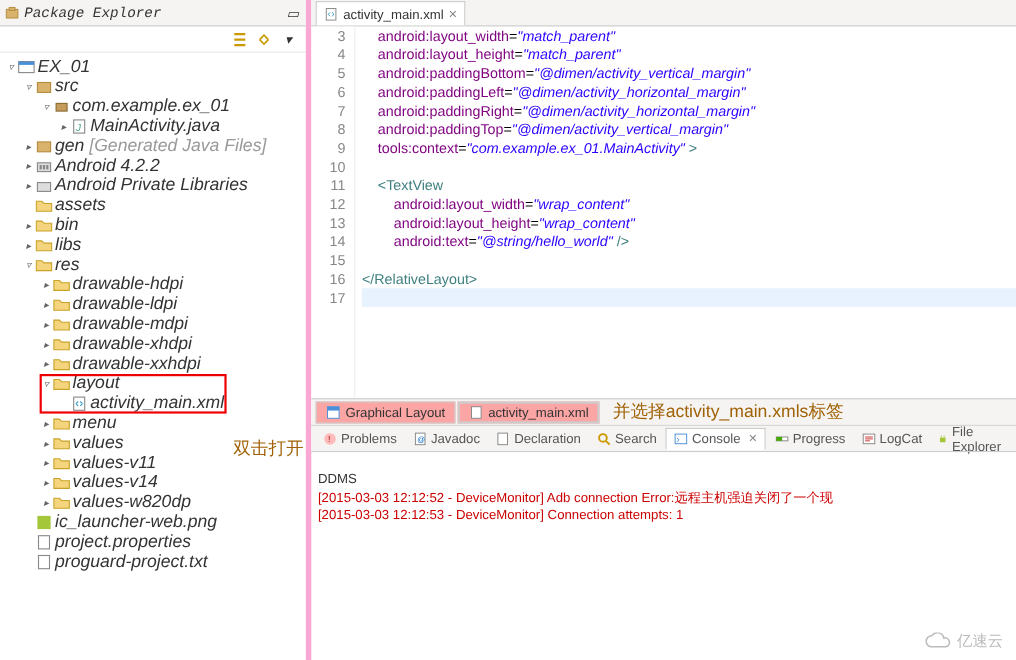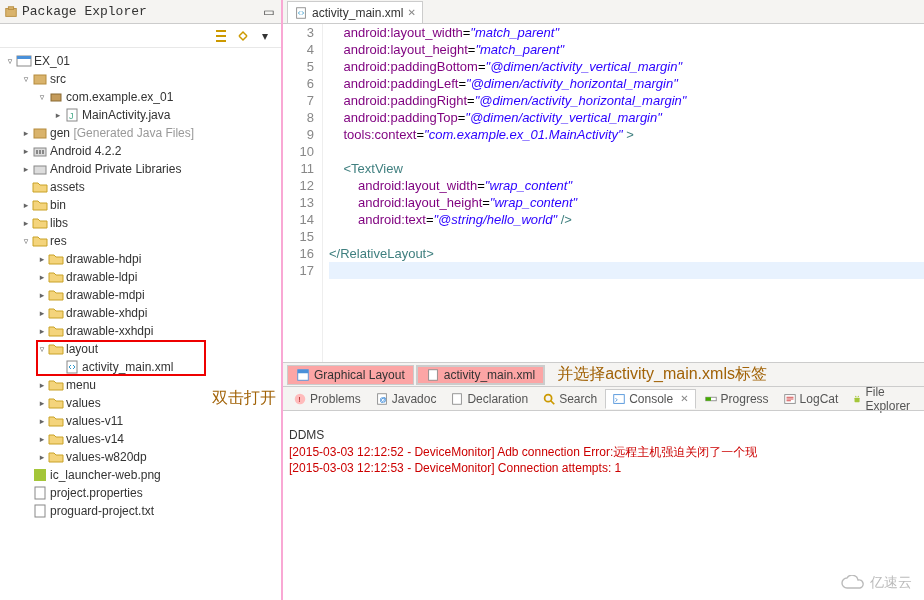--- a/index.html
+++ b/index.html
@@ -1,29 +1,29 @@
 <!DOCTYPE html>
 <html><head>
 <meta charset="utf-8">
 <style>
 * { box-sizing: border-box; margin: 0; padding: 0; font-family: "Segoe UI", Tahoma, sans-serif; }
 body { width: 924px; height: 600px; background: #fff; overflow: hidden; font-size: 12px; color: #333; position: relative; }
 .main { display: flex; height: 600px; }
-.sidebar { width: 324px; border-right: 2px solid #f9a8d4; display: flex; flex-direction: column; }
+.sidebar { width: 324px; border-right: 5px solid #f9a8d4; display: flex; flex-direction: column; font-style: italic; }
 .sb-header { height: 24px; border-bottom: 1px solid #ccc; display: flex; align-items: center; padding: 0 4px; background: #f5f4f2; }
 .sb-title-icon { width: 14px; height: 14px; margin-right: 4px; }
 .sb-title { flex: 1; font-family: "Courier New", monospace; font-size: 13px; }
 .sb-toolbar { height: 24px; display: flex; justify-content: flex-end; align-items: center; gap: 6px; padding: 0 8px; border-bottom: 1px solid #e8e8e8; }
 .tb-icon { width: 16px; height: 16px; cursor: pointer; display: flex; align-items: center; justify-content: center; }
 .tree { flex: 1; overflow: auto; padding: 4px 0; }
 .tree-item { display: flex; align-items: center; height: 18px; padding-right: 4px; cursor: pointer; white-space: nowrap; }
 .ind { display: inline-block; }
 .arrow { width: 12px; display: inline-flex; justify-content: center; color: #666; font-size: 9px; }
 .ticon { width: 16px; height: 16px; display: inline-flex; align-items: center; justify-content: center; margin-right: 2px; }
-.label { font-size: 12px; }
+.label { font-size: 16px; }
 .gray { color: #999; }
 .highlight-red { border: 2px solid #e00; }
 .ann-red { position: absolute; color: #a16207; font-size: 16px; }
 
 .editor-area { flex: 1; display: flex; flex-direction: column; }
 .tabbar { height: 24px; border-bottom: 1px solid #ccc; display: flex; align-items: flex-end; background: #f5f4f2; padding-left: 4px; }
 .tab { height: 22px; border: 1px solid #ccc; border-bottom: none; background: #fff; display: flex; align-items: center; padding: 0 6px; gap: 4px; cursor: pointer; }
 .tab-close { color: #888; font-size: 10px; }
 .code-panel { flex: 1; display: flex; overflow: hidden; font-family: Consolas, monospace; font-size: 13px; }
 .gutter { width: 40px; background: #fff; text-align: right; padding-right: 8px; color: #888; border-right: 1px solid #eee; }
@@ -471,20 +471,20 @@
     </div>
 
     <div class="console">
       <div class="console-title">DDMS</div>
       <div class="console-line">[2015-03-03 12:12:52 - DeviceMonitor] Adb connection Error:远程主机强迫关闭了一个现</div>
       <div class="console-line">[2015-03-03 12:12:53 - DeviceMonitor] Connection attempts: 1</div>
     </div>
   </div>
 </div>
 
-<span class="ann-red" style="left:212px; top:388px;">双击打开</span>
+<span class="ann-red" style="left:212px; top:398px;">双击打开</span>
 
 <div class="watermark">
   <svg class="watermark-icon" viewBox="0 0 26 16">
       <path d="M7 13a5 5 0 010-10 6 6 0 0111 2 4 4 0 012 8H7z" fill="none" stroke="#bbb" stroke-width="1.4"></path>
     </svg>
   <span>亿速云</span>
 </div>
 
 </body></html>

